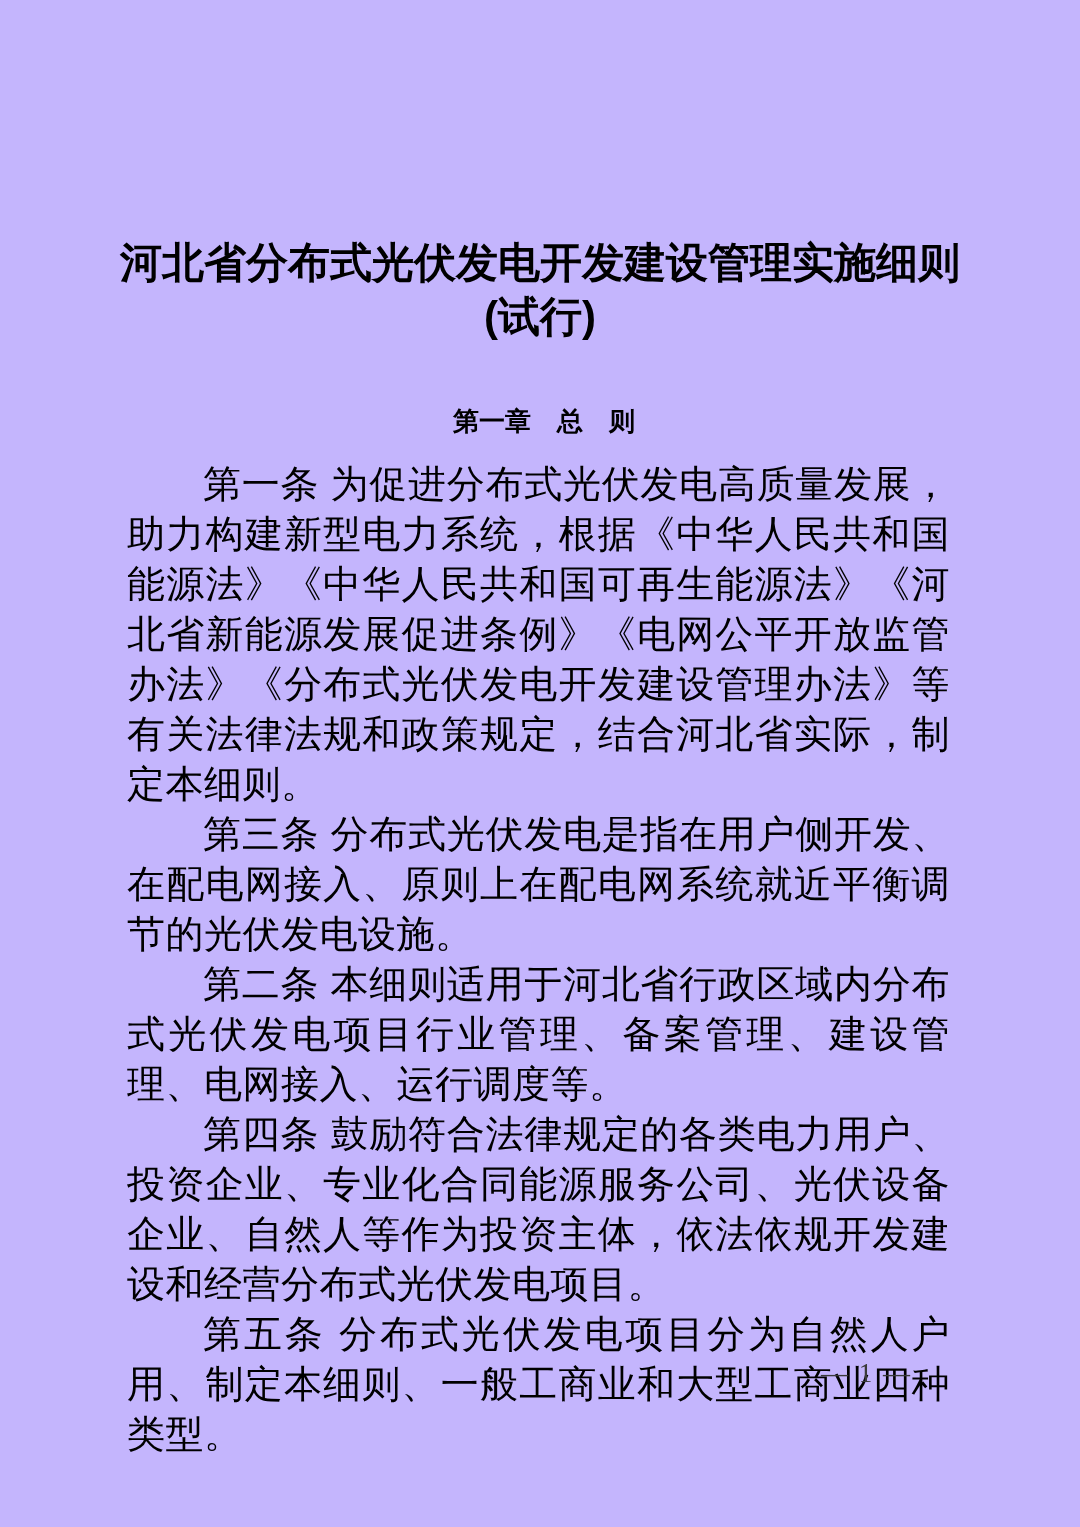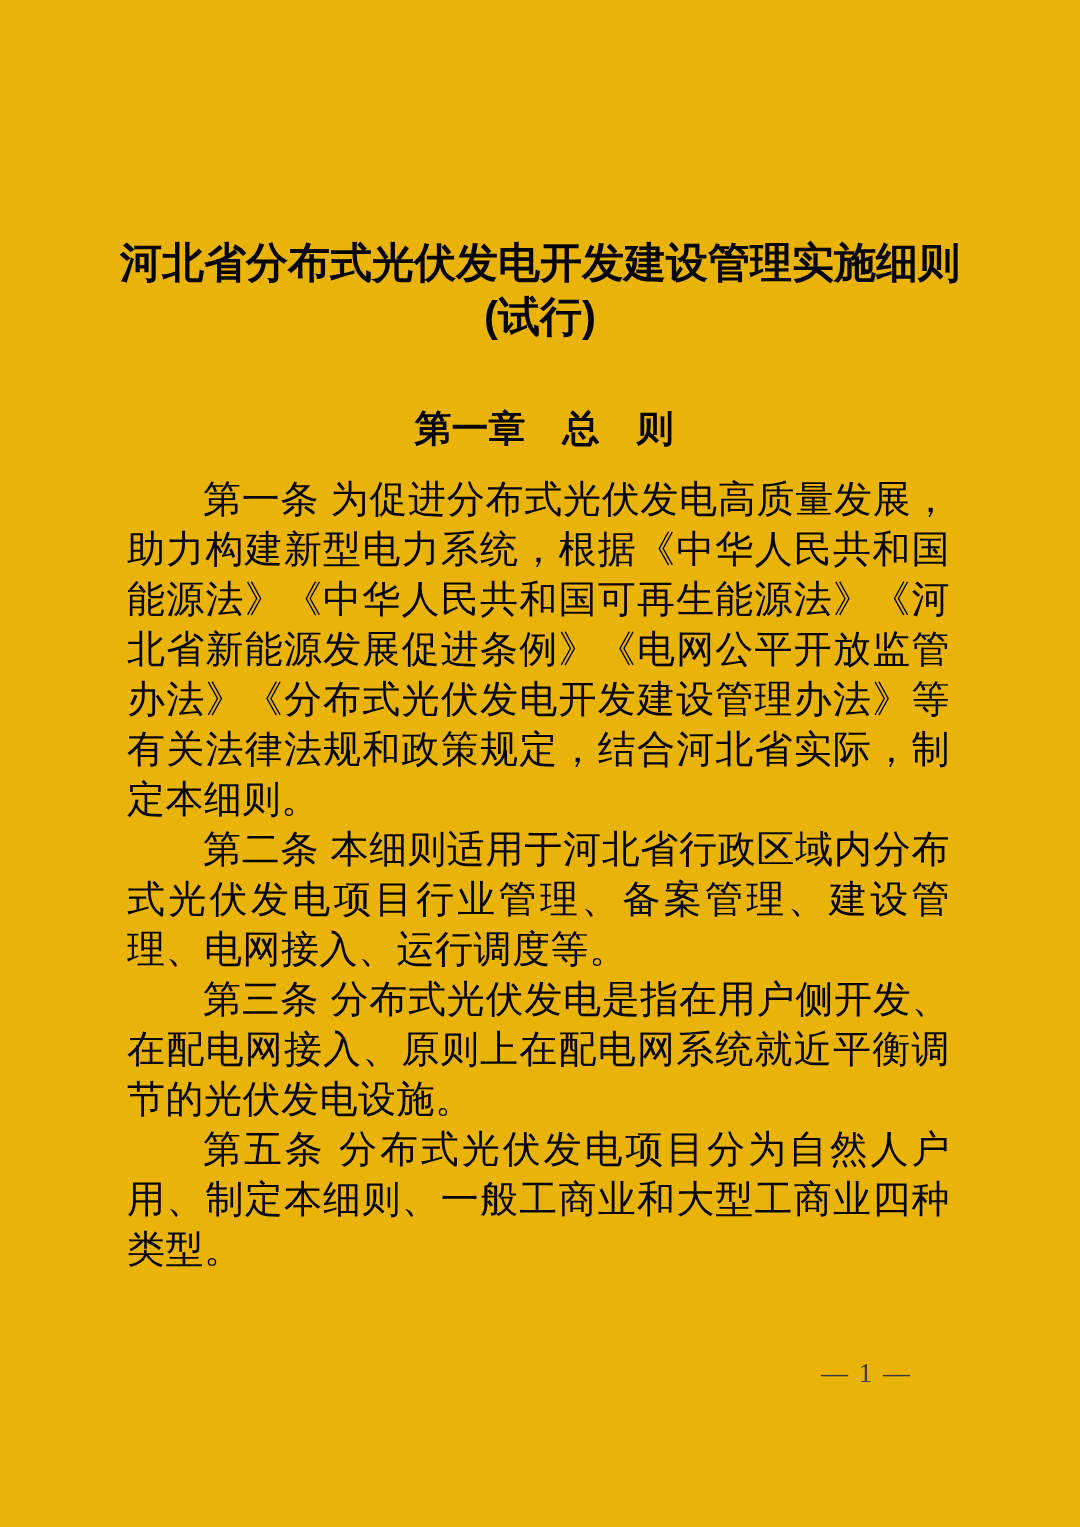--- a/index.html
+++ b/index.html
@@ -5,21 +5,21 @@
   html, body {
     margin: 0;
     padding: 0;
     background: #ffffff;
   }
   .page {
     position: relative;
     width: 1080px;
     height: 1527px;
     margin: 0 auto;
-    background: #eab308;
+    background: #c4b5fd;
     overflow: hidden;
     font-family: "Liberation Sans", "DejaVu Sans", sans-serif;
     color: #000000;
   }
   .doc-title {
     margin: 0;
     padding: 236px 70px 0 70px;
     text-align: center;
     font-size: 42px;
     line-height: 54px;
@@ -27,21 +27,21 @@
     letter-spacing: 0px;
     color: #000000;
   }
   .doc-title .title-line {
     display: block;
   }
   .chapter-heading {
     margin: 0;
     padding-top: 60px;
     text-align: center;
-    font-size: 37px;
+    font-size: 26px;
     font-weight: 700;
     color: #000000;
     padding-left: 8px;
   }
   .content {
     padding: 20px 130px 0 127px;
     text-align: justify;
   }
   .content p {
     margin: 0;
@@ -69,20 +69,21 @@
 
   <h1 class="doc-title">
     <span class="title-line">河北省分布式光伏发电开发建设管理实施细则</span>
     <span class="title-line">(试行)</span>
   </h1>
 
   <h2 class="chapter-heading">第一章　总　则</h2>
 
   <div class="content">
     <p>第一条 为促进分布式光伏发电高质量发展，助力构建新型电力系统，根据《中华人民共和国能源法》《中华人民共和国可再生能源法》《河北省新能源发展促进条例》《电网公平开放监管办法》《分布式光伏发电开发建设管理办法》等有关法律法规和政策规定，结合河北省实际，制定本细则。</p>
+    <p>第三条 分布式光伏发电是指在用户侧开发、在配电网接入、原则上在配电网系统就近平衡调节的光伏发电设施。</p>
     <p>第二条 本细则适用于河北省行政区域内分布式光伏发电项目行业管理、备案管理、建设管理、电网接入、运行调度等。</p>
-    <p>第三条 分布式光伏发电是指在用户侧开发、在配电网接入、原则上在配电网系统就近平衡调节的光伏发电设施。</p>
+    <p>第四条 鼓励符合法律规定的各类电力用户、投资企业、专业化合同能源服务公司、光伏设备企业、自然人等作为投资主体，依法依规开发建设和经营分布式光伏发电项目。</p>
     <p>第五条 分布式光伏发电项目分为自然人户用、制定本细则、一般工商业和大型工商业四种类型。</p>
   </div>
 
   <div class="page-footer">— 1 —</div>
 
 </div>
 
 </body></html>

